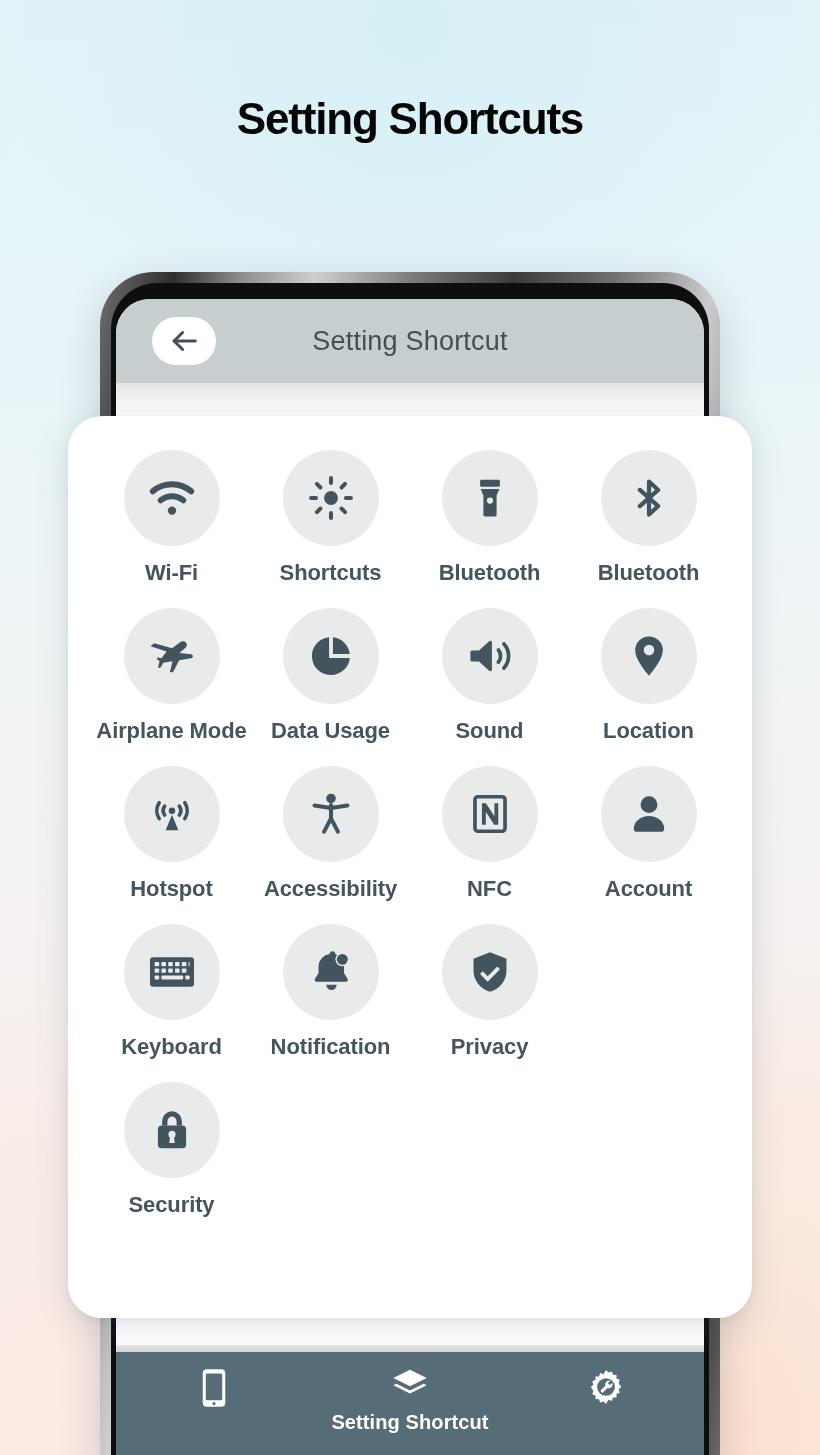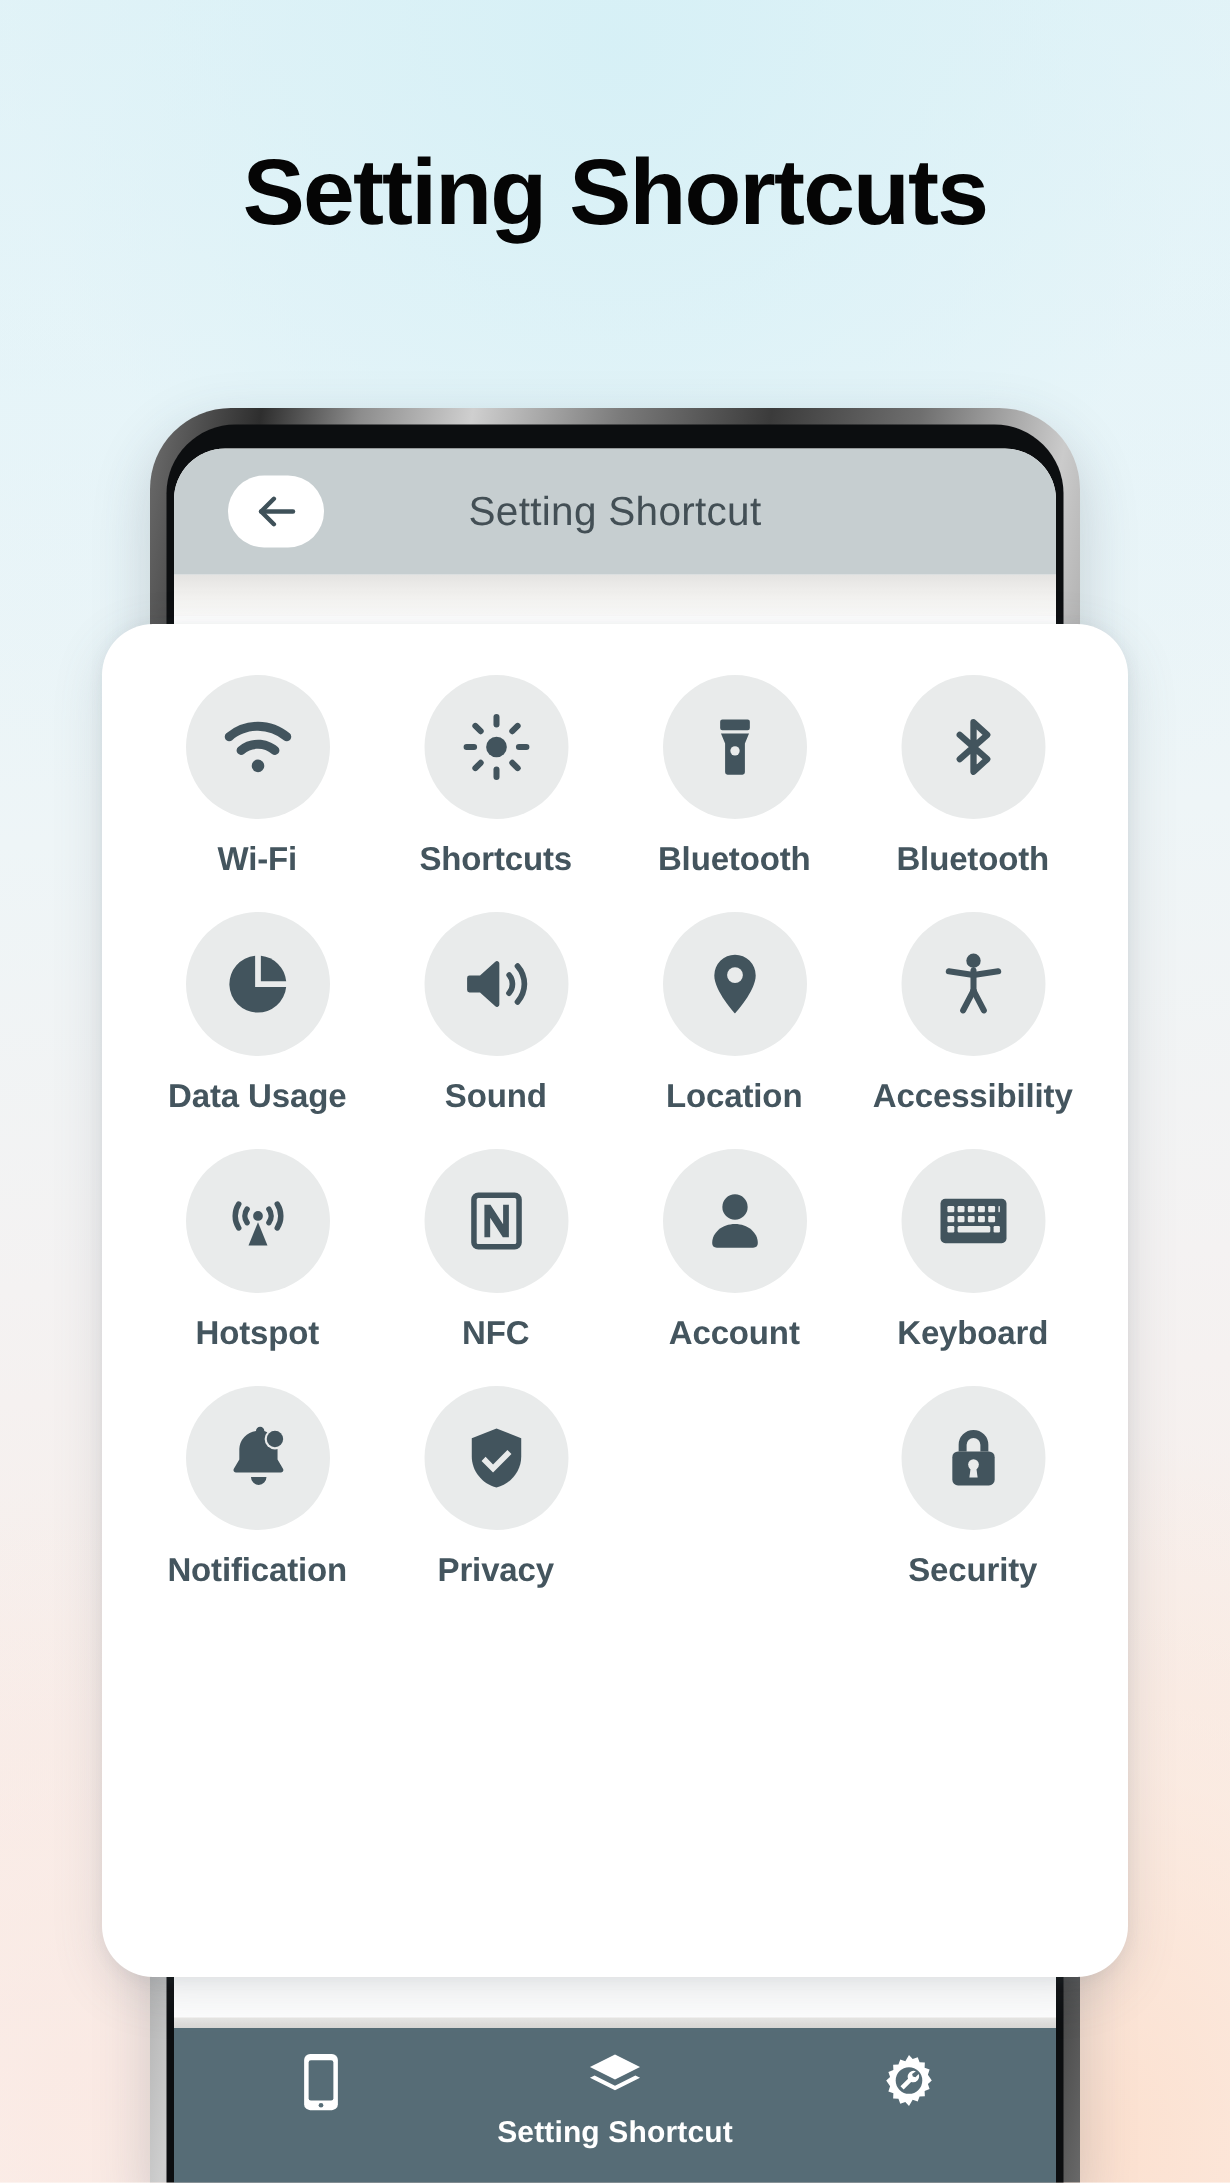--- a/index.html
+++ b/index.html
@@ -20,21 +20,21 @@
       linear-gradient(178deg, #ddf1f6 0%, #e6f4f8 18%, #eef5f7 38%, #f4f2f2 58%, #f8eeea 78%, #fbf1ec 100%);
   }
 
   
   .page-title {
     position: absolute;
     top: 96px;
     left: 0;
     width: 820px;
     text-align: center;
-    font-size: 62px;
+    font-size: 44px;
     font-weight: 700;
     letter-spacing: -1.2px;
     color: #050505;
     line-height: 1.05;
   }
 
   
   .phone-frame {
     position: absolute;
     left: 100px;
@@ -303,20 +303,30 @@
       <div class="tile-circle">
         <span>
           <svg width="44" height="44" viewBox="0 0 24 24" fill="none" stroke="#42545d" stroke-width="2.3" stroke-linecap="round" stroke-linejoin="round">
             <path d="M7 7.6 L17 16.4 L12 21 V3 L17 7.6 L7 16.4"></path>
           </svg>
         </span>
       </div>
       <div class="tile-label">Bluetooth</div>
     </div>
 
+    <div class="tile">
+      <div class="tile-circle">
+        <span>
+          <svg width="48" height="48" viewBox="0 0 24 24" fill="#42545d">
+            <path d="M21.5 11.1c.55.1.95.52.95 1s-.4.9-.95 1l-5.9 1 -2.75 5.4c-.2.4-.6.65-1 .65h-.95l1.35-5.55-4.6.75-1.15 2.1c-.15.3-.45.45-.75.45h-.75l.8-3.45-1.5-.9 .5-.75 1.9.35 2.6-3.45-8.05-2.6 1.35-1.1c.3-.25.7-.3 1.05-.2l8.4 2.35 4.15-3.1c.85-.65 2.05-.55 2.75.2.7.75.65 1.95-.15 2.65l-3.1 2.65z"></path>
+          </svg>
+        </span>
+      </div>
+      <div class="tile-label">Airplane Mode</div>
+    </div>
 
     <div class="tile">
       <div class="tile-circle">
         <span>
           <svg width="46" height="46" viewBox="0 0 24 24" fill="#42545d">
             <path d="M11 2.2A9.9 9.9 0 1 0 21.8 13H11z"></path>
             <path d="M13 2.2V11h8.8A9.9 9.9 0 0 0 13 2.2z"></path>
           </svg>
         </span>
       </div>
@@ -339,52 +349,52 @@
     <div class="tile">
       <div class="tile-circle">
         <span>
           <svg width="46" height="46" viewBox="0 0 24 24" fill="#42545d">
             <path d="M12 1.8a7.2 7.2 0 0 0-7.2 7.2c0 5.4 7.2 13.2 7.2 13.2s7.2-7.8 7.2-13.2A7.2 7.2 0 0 0 12 1.8z"></path>
             <circle cx="12" cy="8.9" r="2.75" fill="#e9ebeb"></circle>
           </svg>
         </span>
       </div>
       <div class="tile-label">Location</div>
+    </div>
+
+    <div class="tile">
+      <div class="tile-circle">
+        <span>
+          <svg width="46" height="46" viewBox="0 0 24 24" fill="none" stroke="#42545d" stroke-width="1.9" stroke-linecap="round">
+            <path d="M5.3 14.4a7.6 7.6 0 0 1 0-8.3"></path>
+            <path d="M18.7 6.1a7.6 7.6 0 0 1 0 8.3"></path>
+            <path d="M8.2 12.6a4 4 0 0 1 0-4.7"></path>
+            <path d="M15.8 7.9a4 4 0 0 1 0 4.7"></path>
+            <circle cx="12" cy="10.25" r="1.7" fill="#42545d" stroke="none"></circle>
+            <path d="M12 12.4 L15.3 20.5 H8.7 Z" fill="#42545d" stroke="none"></path>
+          </svg>
+        </span>
+      </div>
+      <div class="tile-label">Hotspot</div>
     </div>
 
     <div class="tile">
       <div class="tile-circle">
         <span>
           <svg width="46" height="46" viewBox="0 0 24 24" fill="none" stroke="#42545d" stroke-width="2.1" stroke-linecap="round" stroke-linejoin="round">
             <circle cx="12" cy="3.9" r="2.5" fill="#42545d" stroke="none"></circle>
             <line x1="12" y1="7.3" x2="12" y2="14.3"></line>
             <line x1="12" y1="8.9" x2="3.4" y2="7.6"></line>
             <line x1="12" y1="8.9" x2="20.6" y2="7.6"></line>
             <line x1="12" y1="14.3" x2="8.4" y2="21.2"></line>
             <line x1="12" y1="14.3" x2="15.6" y2="21.2"></line>
           </svg>
         </span>
       </div>
       <div class="tile-label">Accessibility</div>
-    </div>
-
-    <div class="tile">
-      <div class="tile-circle">
-        <span>
-          <svg width="46" height="46" viewBox="0 0 24 24" fill="none" stroke="#42545d" stroke-width="1.9" stroke-linecap="round">
-            <path d="M5.3 14.4a7.6 7.6 0 0 1 0-8.3"></path>
-            <path d="M18.7 6.1a7.6 7.6 0 0 1 0 8.3"></path>
-            <path d="M8.2 12.6a4 4 0 0 1 0-4.7"></path>
-            <path d="M15.8 7.9a4 4 0 0 1 0 4.7"></path>
-            <circle cx="12" cy="10.25" r="1.7" fill="#42545d" stroke="none"></circle>
-            <path d="M12 12.4 L15.3 20.5 H8.7 Z" fill="#42545d" stroke="none"></path>
-          </svg>
-        </span>
-      </div>
-      <div class="tile-label">Hotspot</div>
     </div>
 
 
     <div class="tile">
       <div class="tile-circle">
         <span>
           <svg width="44" height="44" viewBox="0 0 24 24" fill="#42545d">
             <path d="M5.4 1.6h13.2a2.6 2.6 0 0 1 2.6 2.6v15.6a2.6 2.6 0 0 1-2.6 2.6H5.4a2.6 2.6 0 0 1-2.6-2.6V4.2a2.6 2.6 0 0 1 2.6-2.6zm0 2a.6.6 0 0 0-.6.6v15.6c0 .33.27.6.6.6h13.2a.6.6 0 0 0 .6-.6V4.2a.6.6 0 0 0-.6-.6z"></path>
             <path d="M7.6 6.1h2.2l4.6 7.1V6.1h2.1v11.8h-2.2L9.7 10.8v7.1H7.6z"></path>
           </svg>

